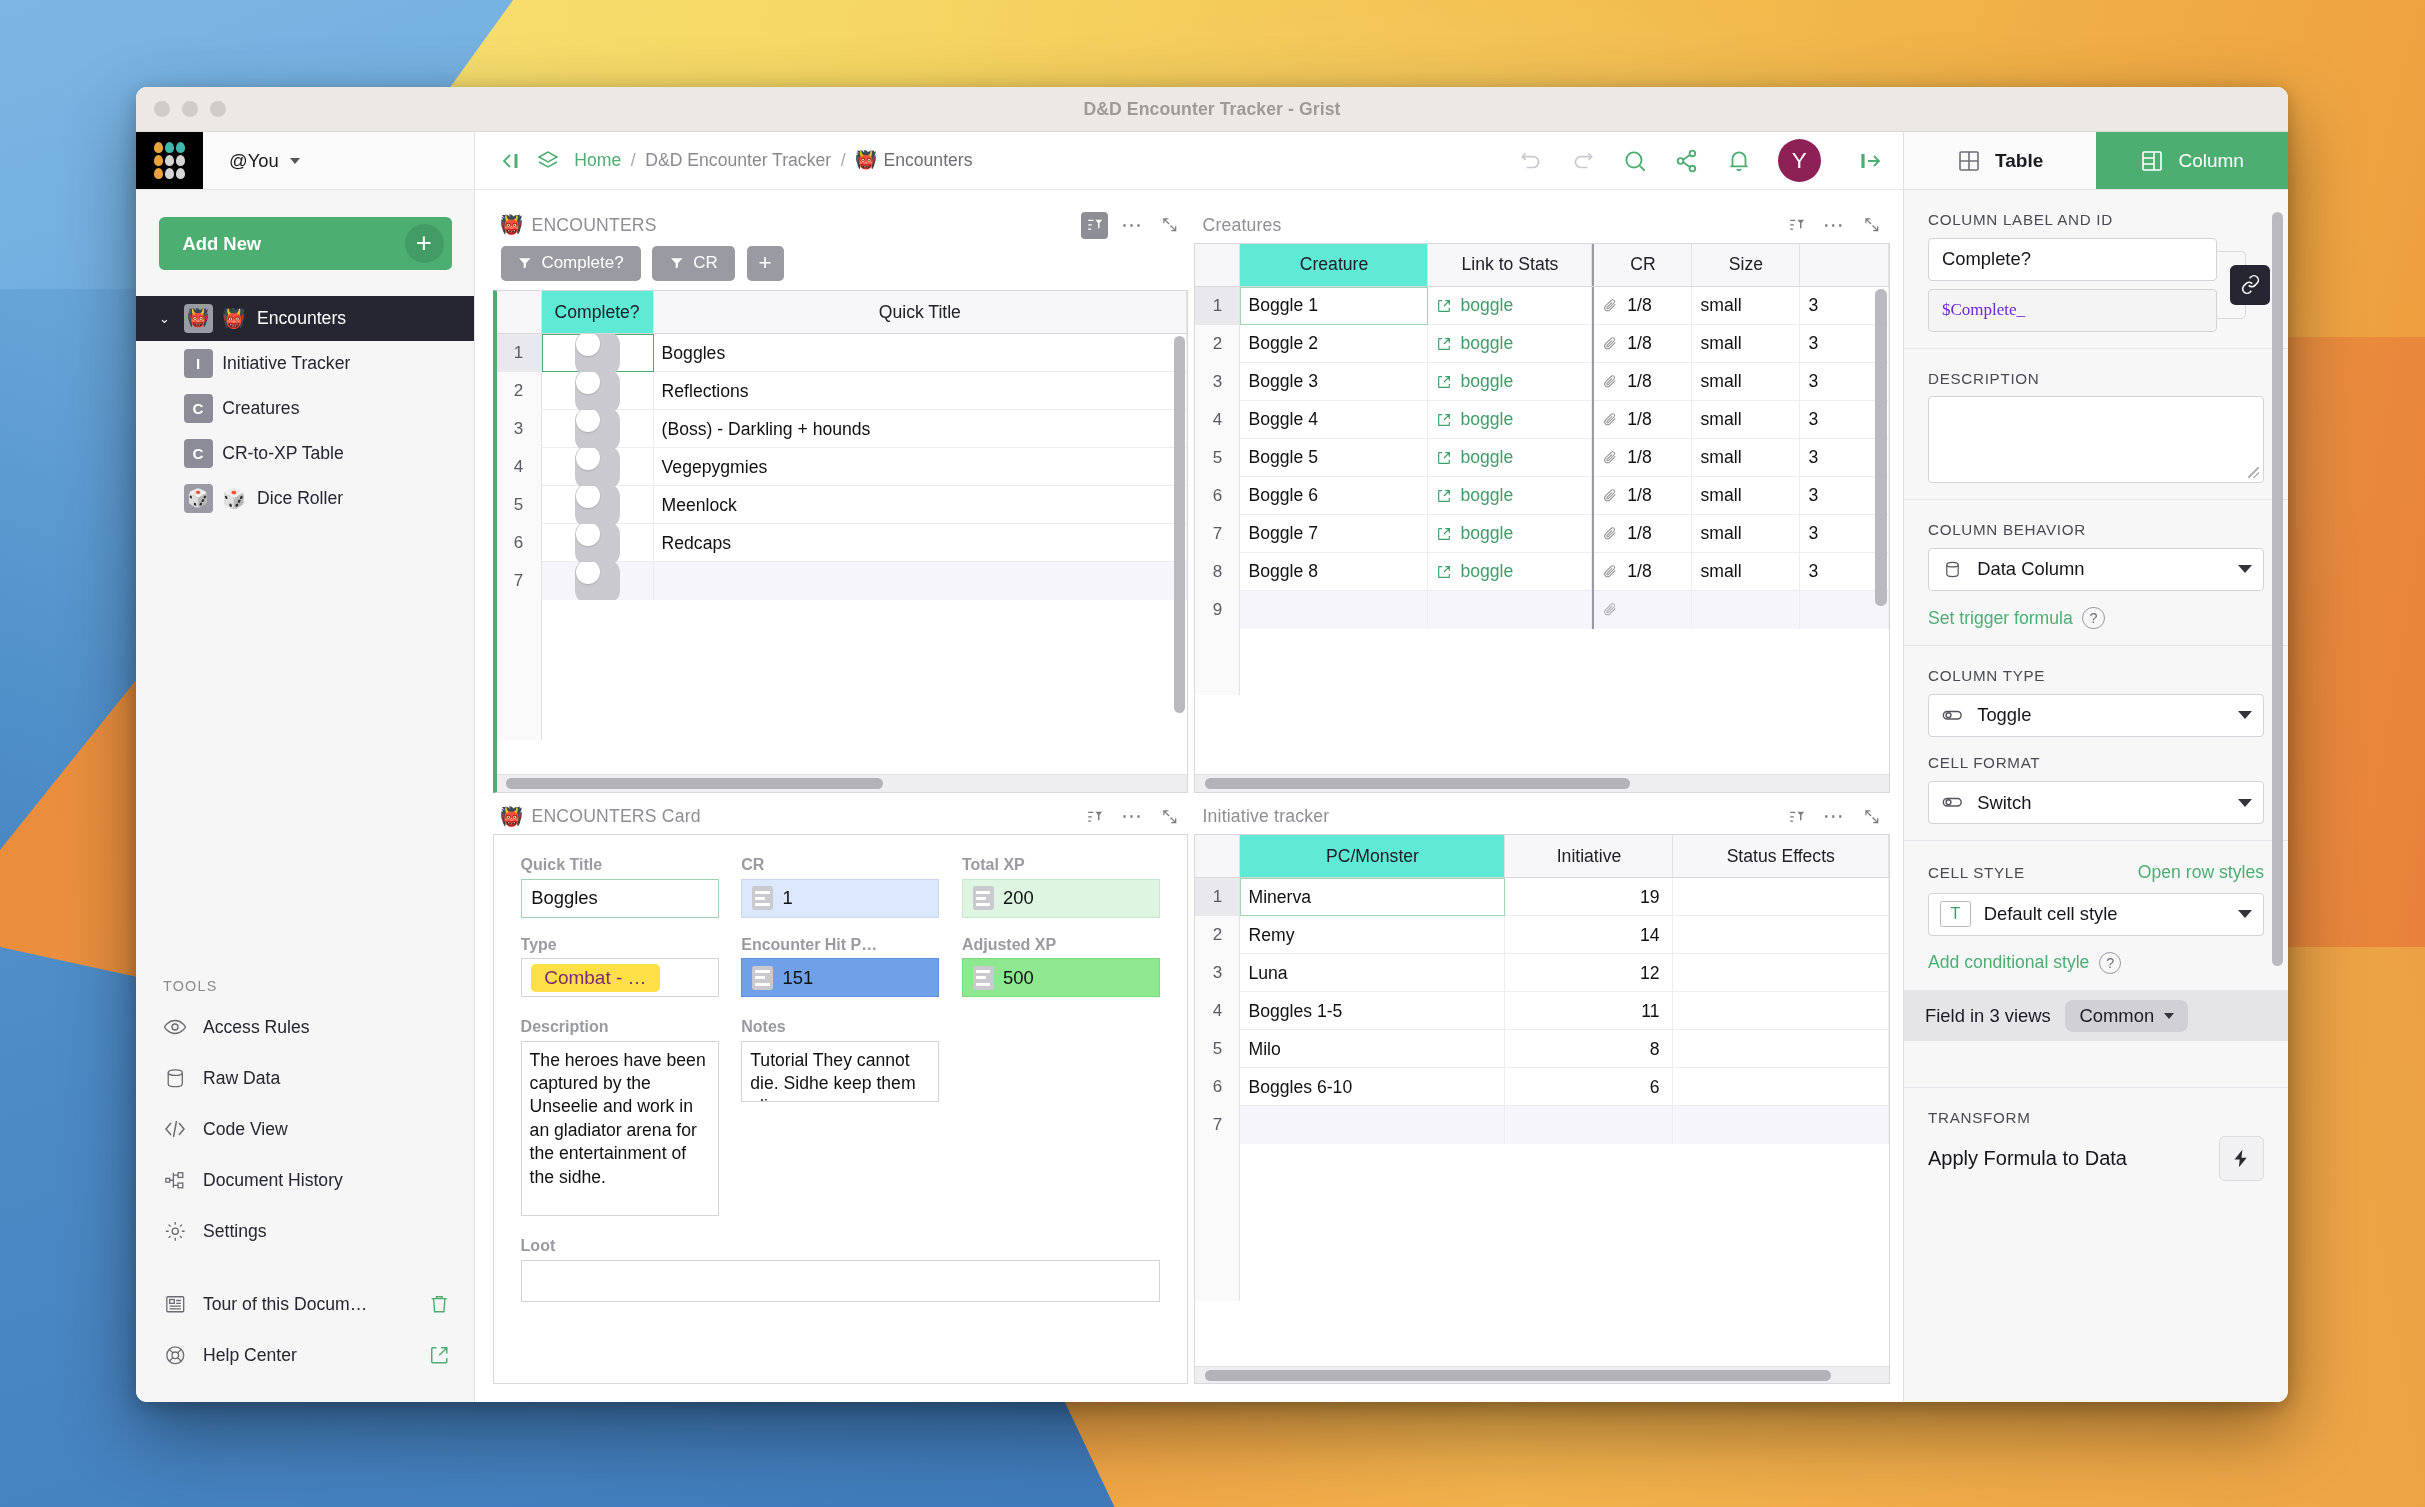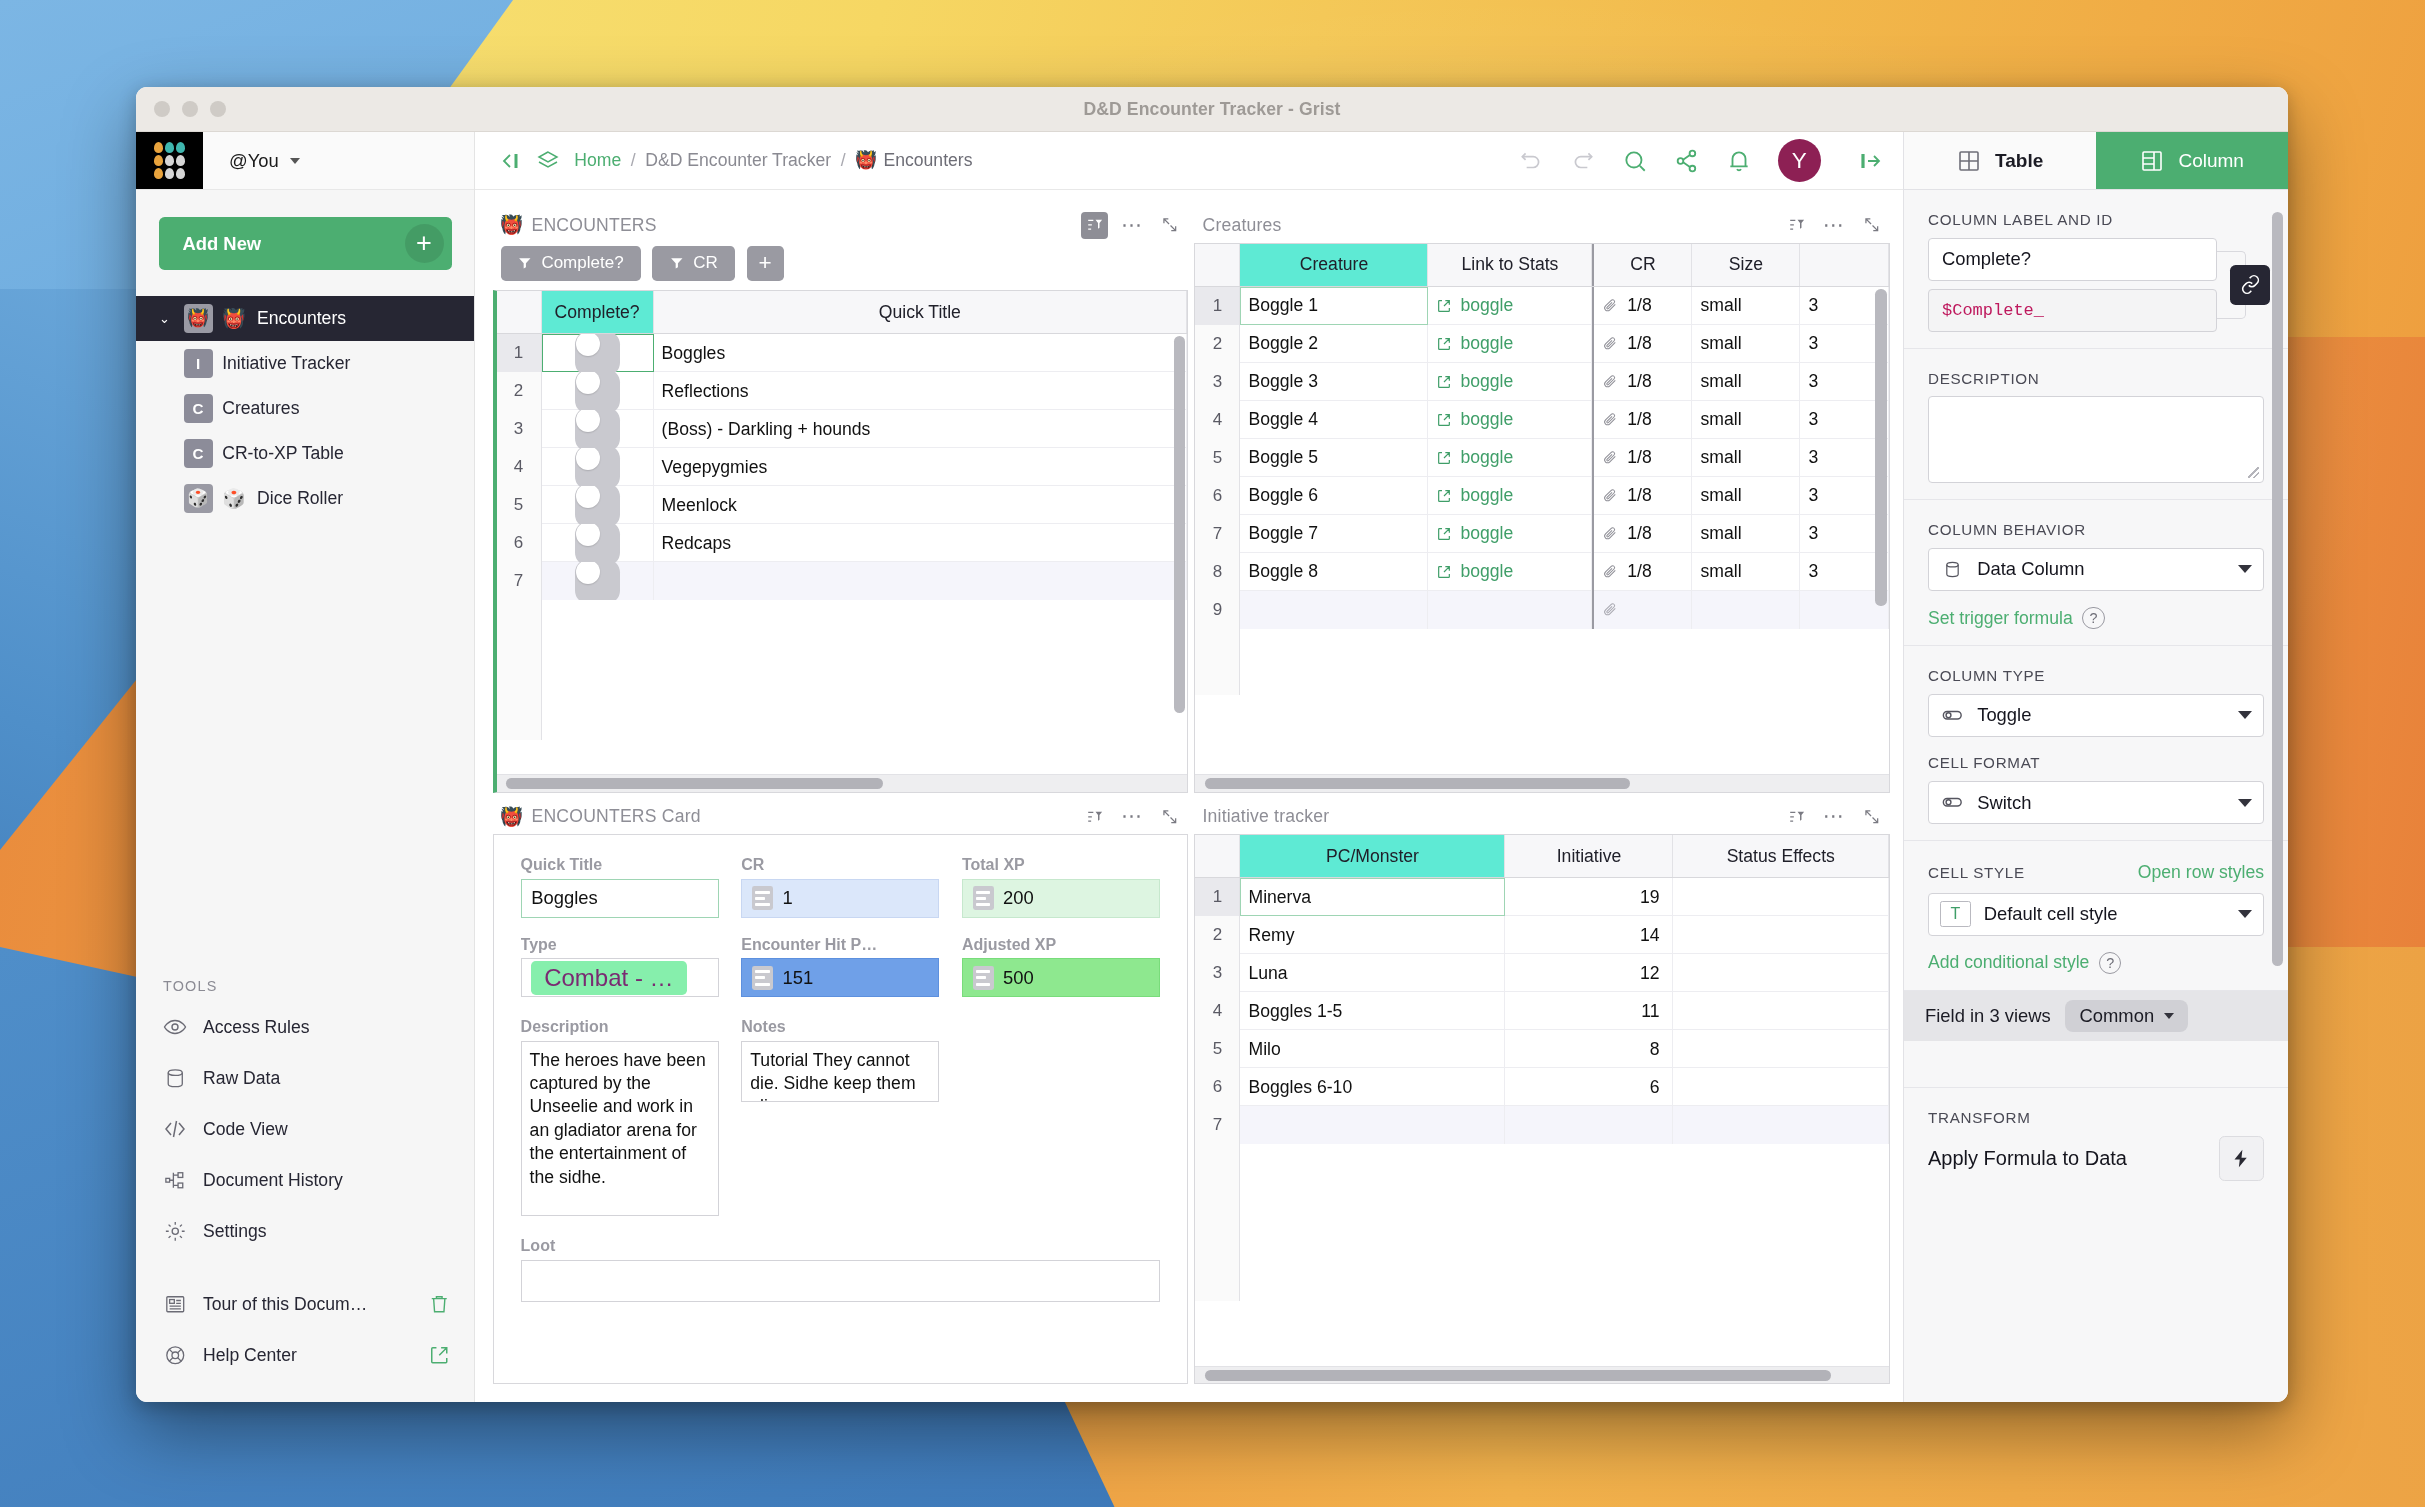--- a/index.html
+++ b/index.html
@@ -313,22 +313,22 @@
   .fld-box.sel { border: 1.6px solid #9ed5b4; }
   .formula-ico {
     width: 21px; height: 24px; flex: 0 0 21px;
     display:flex; flex-direction:column; justify-content:center; gap:3.2px;
     border-radius: 2.4px; background: #c9c9cf; padding: 4px 3.2px;
   }
   .formula-ico i { display:block; height: 3.2px; background: #fff; border-radius: 0.8px; }
   .formula-ico i:nth-child(2){ width: 70%; }
   .pillbox { display: flex; align-items: center; }
   .pill {
-    background: #86efac; color: #7a2a72; border-radius: 4.8px;
-    padding: 3.2px 13px; font-size: 24px;
+    background: #fde047; color: #7a2a72; border-radius: 4.8px;
+    padding: 3.2px 13px; font-size: 19px;
   }
   .card-row2 { display: grid; grid-template-columns: 1fr 1fr 1fr; column-gap: 22.5px; margin-top: 21px; }
   .ta {
     border: 0.8px solid #d3d3d8; background: #fff;
     font-size: 17.6px; color: #111; line-height: 1.33;
     padding: 6.4px 8px; overflow: hidden;
   }
   .ta.desc { height: 175px; }
   .ta.notes { height: 61px; }
   .loot-wrap { margin-top: 21px; }
@@ -355,21 +355,21 @@
   .rsec { padding: 21px 24px 16px 24px; border-bottom: 0.8px solid #e6e6ea; }
   .rsec.nb { border-bottom: none; }
   .rlabel { font-size: 15.2px; letter-spacing: 0.7px; color: #4a4a55; margin-bottom: 9.6px; }
   .rlabel-row { display: flex; align-items: baseline; justify-content: space-between; margin-bottom: 9.6px; }
   .green-link { color: #4cae71; font-size: 17.6px; cursor: pointer; }
   .rinput {
     height: 43px; border: 0.8px solid #d3d3d8; border-radius: 4px; background: #fff;
     display: flex; align-items: center; padding: 0 13px;
     font-size: 18.4px; color: #15151e;
   }
-  .rinput.mono { font-family: Liberation Mono, monospace; color: #be185d; background: #f4f4f5; font-size: 17px; text-align: center; }
+  .rinput.mono { font-family: Liberation Serif, serif; color: #6d28d9; background: #f4f4f5; font-size: 17px; text-align: center; }
   .idrow { display: flex; align-items: stretch; gap: 0; margin-top: 0; }
   .idcol { flex: 1; display: flex; flex-direction: column; gap: 8px; }
   .linkbracket { width: 47px; position: relative; }
   .linkbracket::before {
     content:""; position:absolute; left: 0; top: 13px; bottom: 13px; right: 17.6px;
     border: 1.6px solid #d9d9de; border-left: none; border-radius: 0 4.8px 4.8px 0;
   }
   .linkbtn {
     position: absolute; right: -6.4px; top: 50%; transform: translateY(-50%);
     width: 40px; height: 40px; border-radius: 5.6px; background: #262633;

